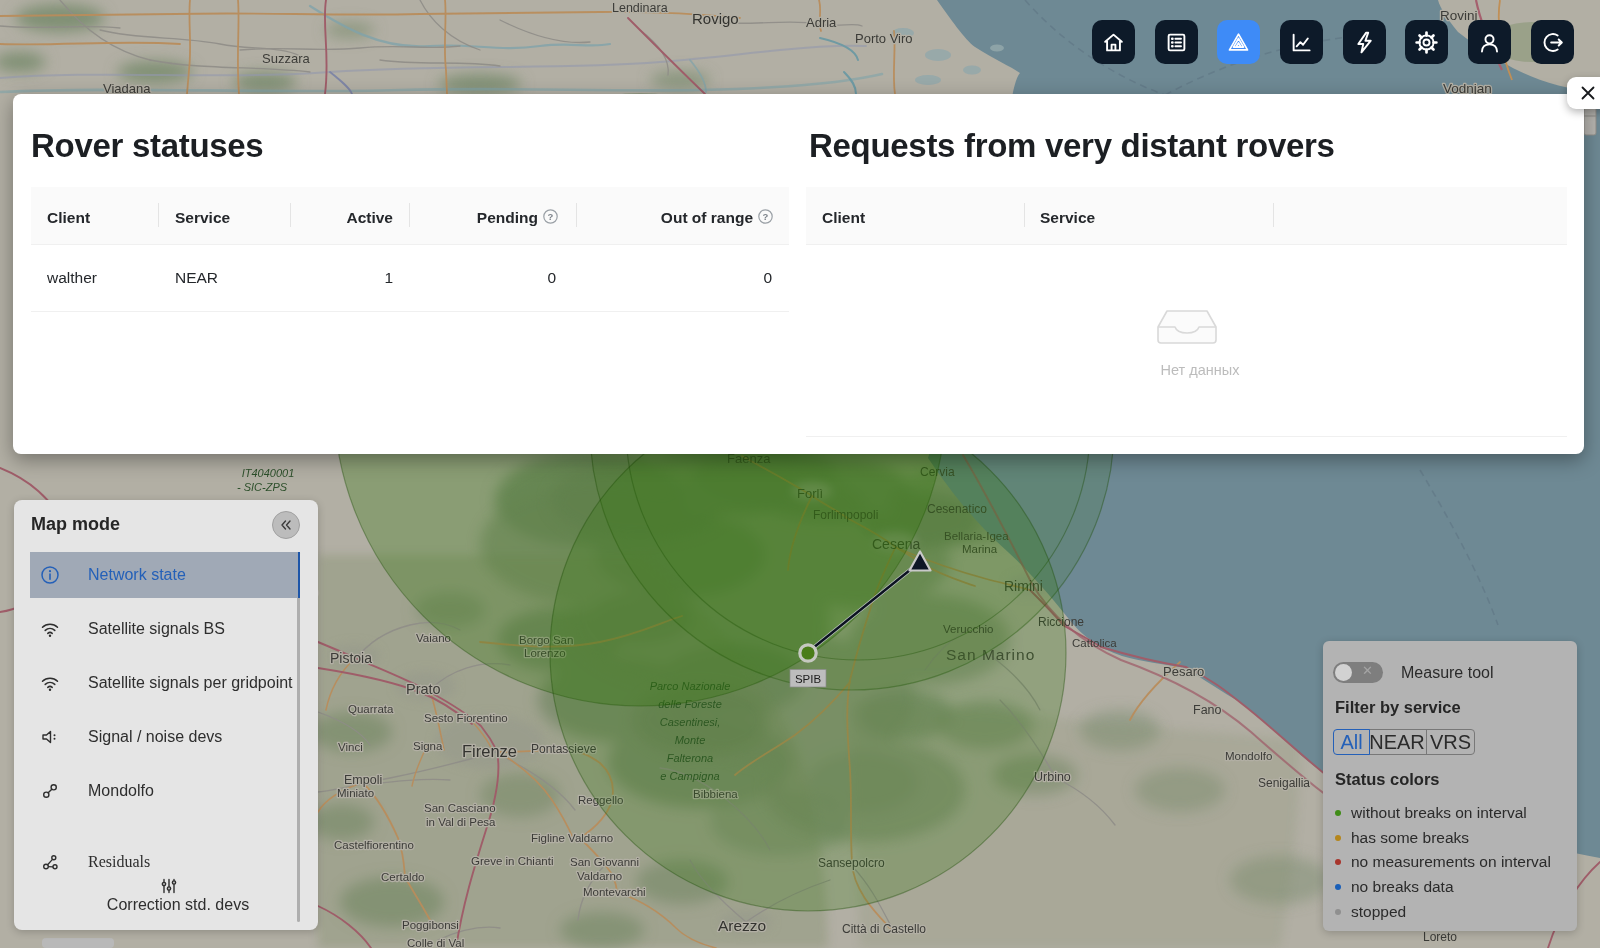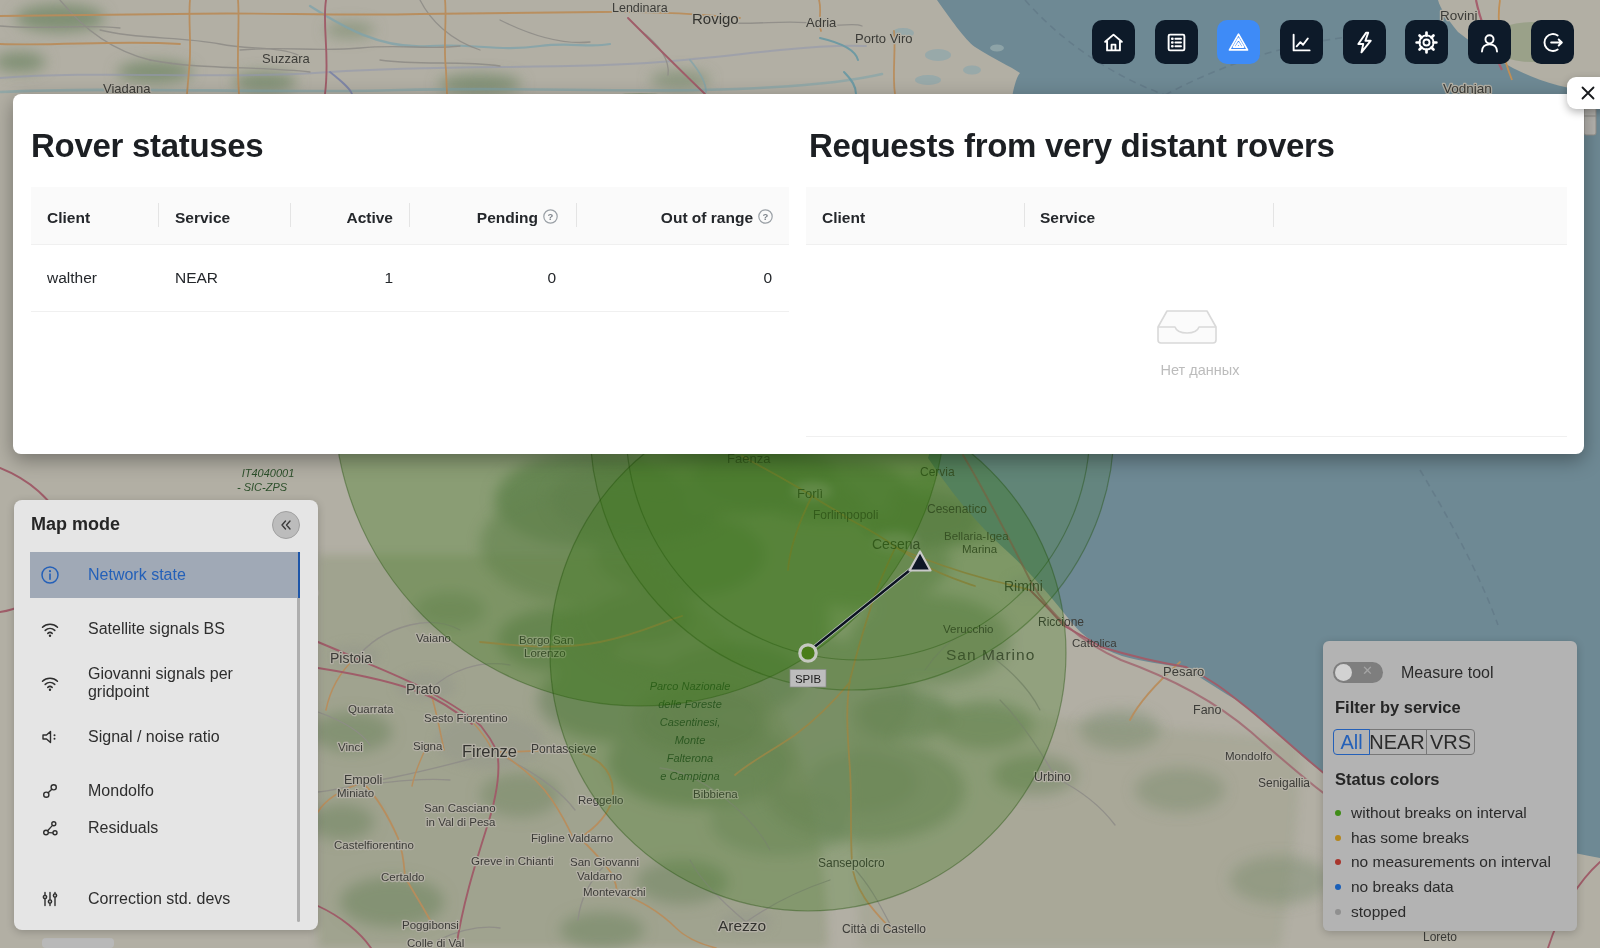--- a/index.html
+++ b/index.html
@@ -360,48 +360,48 @@
           <path d="M2.5 8.2 C6.5 4.4 13.5 4.4 17.5 8.2 M5.2 11.4 C8 8.8 12 8.8 14.8 11.4 M7.8 14.4 C9 13.3 11 13.3 12.2 14.4" fill="none" stroke="#2e2e2e" stroke-width="1.5" stroke-linecap="round"></path>
           <circle cx="10" cy="16.8" r="1.2" fill="#2e2e2e"></circle>
         </svg>
       <span class="lb">Satellite signals BS</span>
     </div>
     <div class="mitem" style="top:160px;">
       <svg class="ic" viewBox="0 0 20 20">
           <path d="M2.5 8.2 C6.5 4.4 13.5 4.4 17.5 8.2 M5.2 11.4 C8 8.8 12 8.8 14.8 11.4 M7.8 14.4 C9 13.3 11 13.3 12.2 14.4" fill="none" stroke="#2e2e2e" stroke-width="1.5" stroke-linecap="round"></path>
           <circle cx="10" cy="16.8" r="1.2" fill="#2e2e2e"></circle>
         </svg>
-      <span class="lb">Giovanni signals per gridpoint</span>
+      <span class="lb">Satellite signals per gridpoint</span>
     </div>
     <div class="mitem" style="top:214px;">
       <svg class="ic" viewBox="0 0 20 20">
           <path d="M3 8 H6.5 L10.5 4.5 V15.5 L6.5 12 H3 Z" fill="none" stroke="#2e2e2e" stroke-width="1.4" stroke-linejoin="round"></path>
           <circle cx="14.5" cy="8.2" r="1" fill="#2e2e2e"></circle>
           <circle cx="14.5" cy="11.8" r="1" fill="#2e2e2e"></circle>
         </svg>
-      <span class="lb">Signal / noise ratio</span>
+      <span class="lb">Signal / noise devs</span>
     </div>
     <div class="mitem" style="top:268px;">
       <svg class="ic" viewBox="0 0 20 20">
           <circle cx="6.3" cy="13.7" r="2.6" fill="none" stroke="#2e2e2e" stroke-width="1.4"></circle>
           <circle cx="13.7" cy="6.3" r="2.6" fill="none" stroke="#2e2e2e" stroke-width="1.4"></circle>
           <path d="M8.2 11.8 L11.8 8.2" stroke="#2e2e2e" stroke-width="1.4" stroke-linecap="round"></path>
         </svg>
       <span class="lb">Mondolfo</span>
     </div>
-    <div class="mitem" style="top:305px;">
+    <div class="mitem" style="top:339px;font-family:Liberation Serif, serif;">
       <svg class="ic" viewBox="0 0 20 20">
           <circle cx="6" cy="14.5" r="2.3" fill="none" stroke="#2e2e2e" stroke-width="1.4"></circle>
           <circle cx="13.8" cy="5.8" r="2" fill="none" stroke="#2e2e2e" stroke-width="1.4"></circle>
           <circle cx="15" cy="14.8" r="2" fill="none" stroke="#2e2e2e" stroke-width="1.4"></circle>
           <path d="M7.6 12.8 L12.5 7.4 M8.3 14.7 L13 14.8" stroke="#2e2e2e" stroke-width="1.3"></path>
         </svg>
       <span class="lb">Residuals</span>
     </div>
-    <div class="mitem" style="top:376px;">
+    <div class="mitem" style="top:376px;flex-direction:column;">
       <svg class="ic" viewBox="0 0 20 20">
           <path d="M5 3.5 V16.5 M10 3.5 V16.5 M15 3.5 V16.5" stroke="#2e2e2e" stroke-width="1.4" stroke-linecap="round"></path>
           <circle cx="5" cy="8" r="1.7" fill="#b4b4b4" stroke="#2e2e2e" stroke-width="1.3"></circle>
           <circle cx="10" cy="12.5" r="1.7" fill="#b4b4b4" stroke="#2e2e2e" stroke-width="1.3"></circle>
           <circle cx="15" cy="6.5" r="1.7" fill="#b4b4b4" stroke="#2e2e2e" stroke-width="1.3"></circle>
         </svg>
       <span class="lb">Correction std. devs</span>
     </div>
   </div>
 

